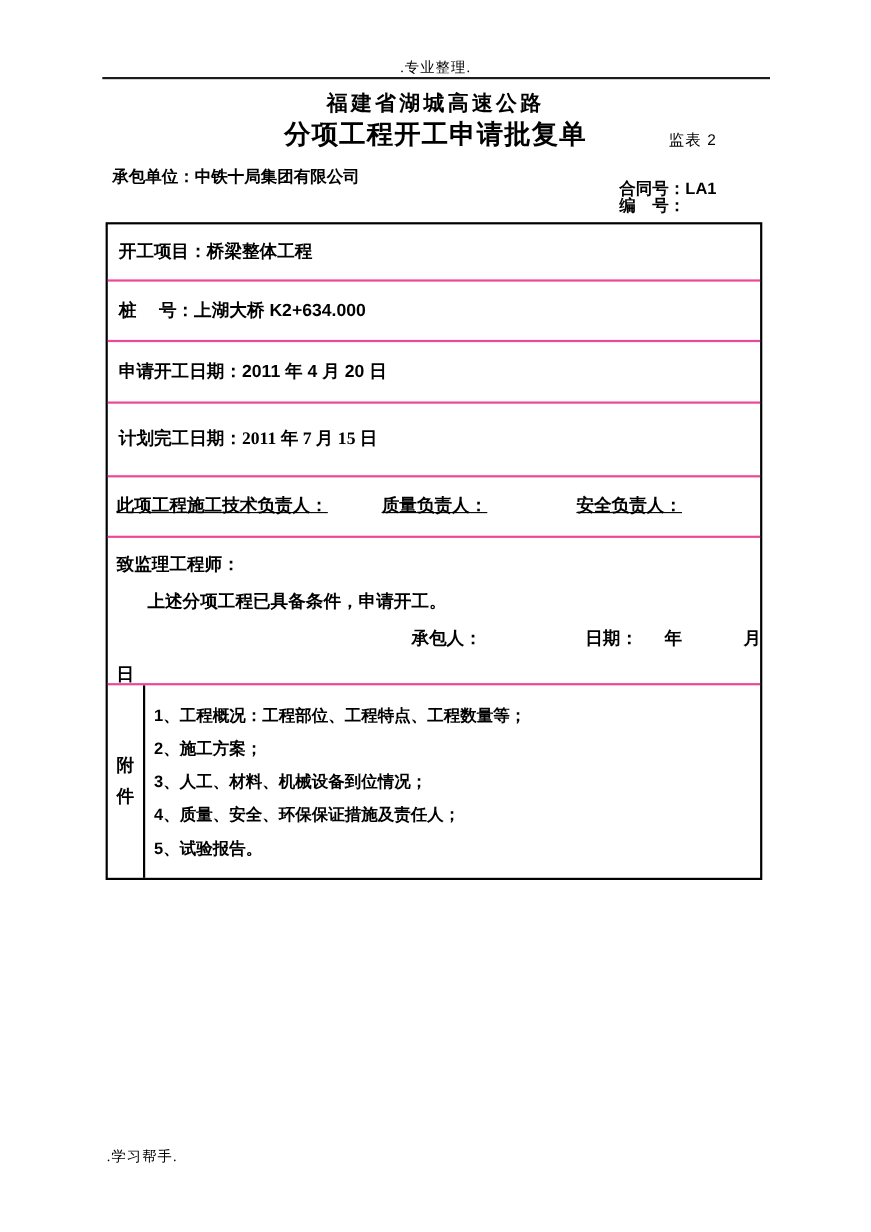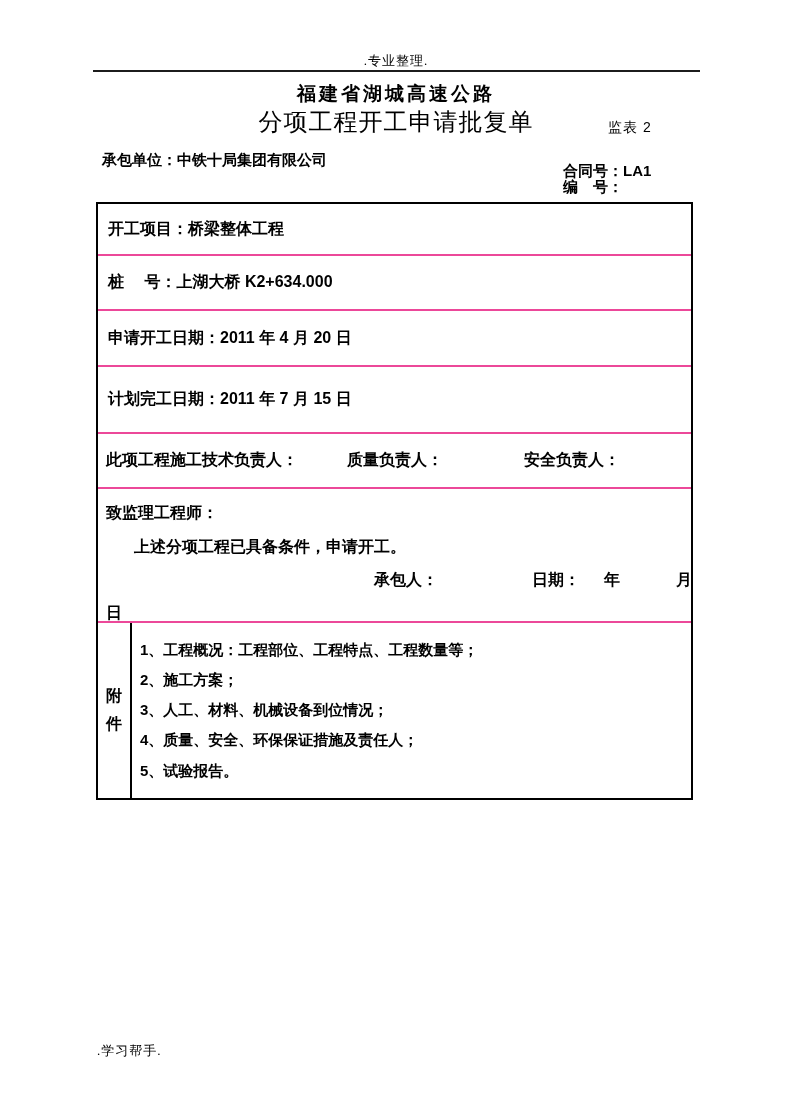--- a/index.html
+++ b/index.html
@@ -51,21 +51,21 @@
     font-weight: bold;
     letter-spacing: 3px;
   }
   .form-title {
     position: absolute;
     top: 106px;
     left: 0;
     width: 100%;
     text-align: center;
     font-size: 24px;
-    font-weight: normal;
+    font-weight: bold;
     letter-spacing: 1px;
   }
   .form-code {
     position: absolute;
     top: 119px;
     left: 608px;
     font-size: 14px;
     letter-spacing: 1px;
   }
   .info-line {
@@ -96,30 +96,31 @@
     box-sizing: border-box;
     border-bottom: 2px solid #ec4899;
     display: flex;
     align-items: center;
     padding-left: 10px;
     white-space: nowrap;
   }
   .row-project   { height: 53px; }
   .row-station   { height: 56px; }
   .row-apply     { height: 57px; }
-  .row-plan      { height: 68px; }
+  .row-plan      { height: 68px; font-family: Liberation Serif, serif; }
   .row-resp      { height: 56px; position: relative; padding-left: 0; }
   .row-apply-par { height: 137px; position: relative; padding-left: 0; display: block; }
   .row-attach    { height: 178px; border-bottom: none; padding-left: 0; display: flex; align-items: stretch; }
 
   .row-resp span {
     position: absolute;
     top: 50%;
     transform: translateY(-50%);
     white-space: nowrap;
+    text-decoration: underline;
   }
   .resp-tech    { left: 8px; }
   .resp-quality { left: 249px; }
   .resp-safety  { left: 426px; }
 
   .row-apply-par span {
     position: absolute;
     white-space: nowrap;
   }
   .app-salutation { left: 8px;   top: 14px; }

